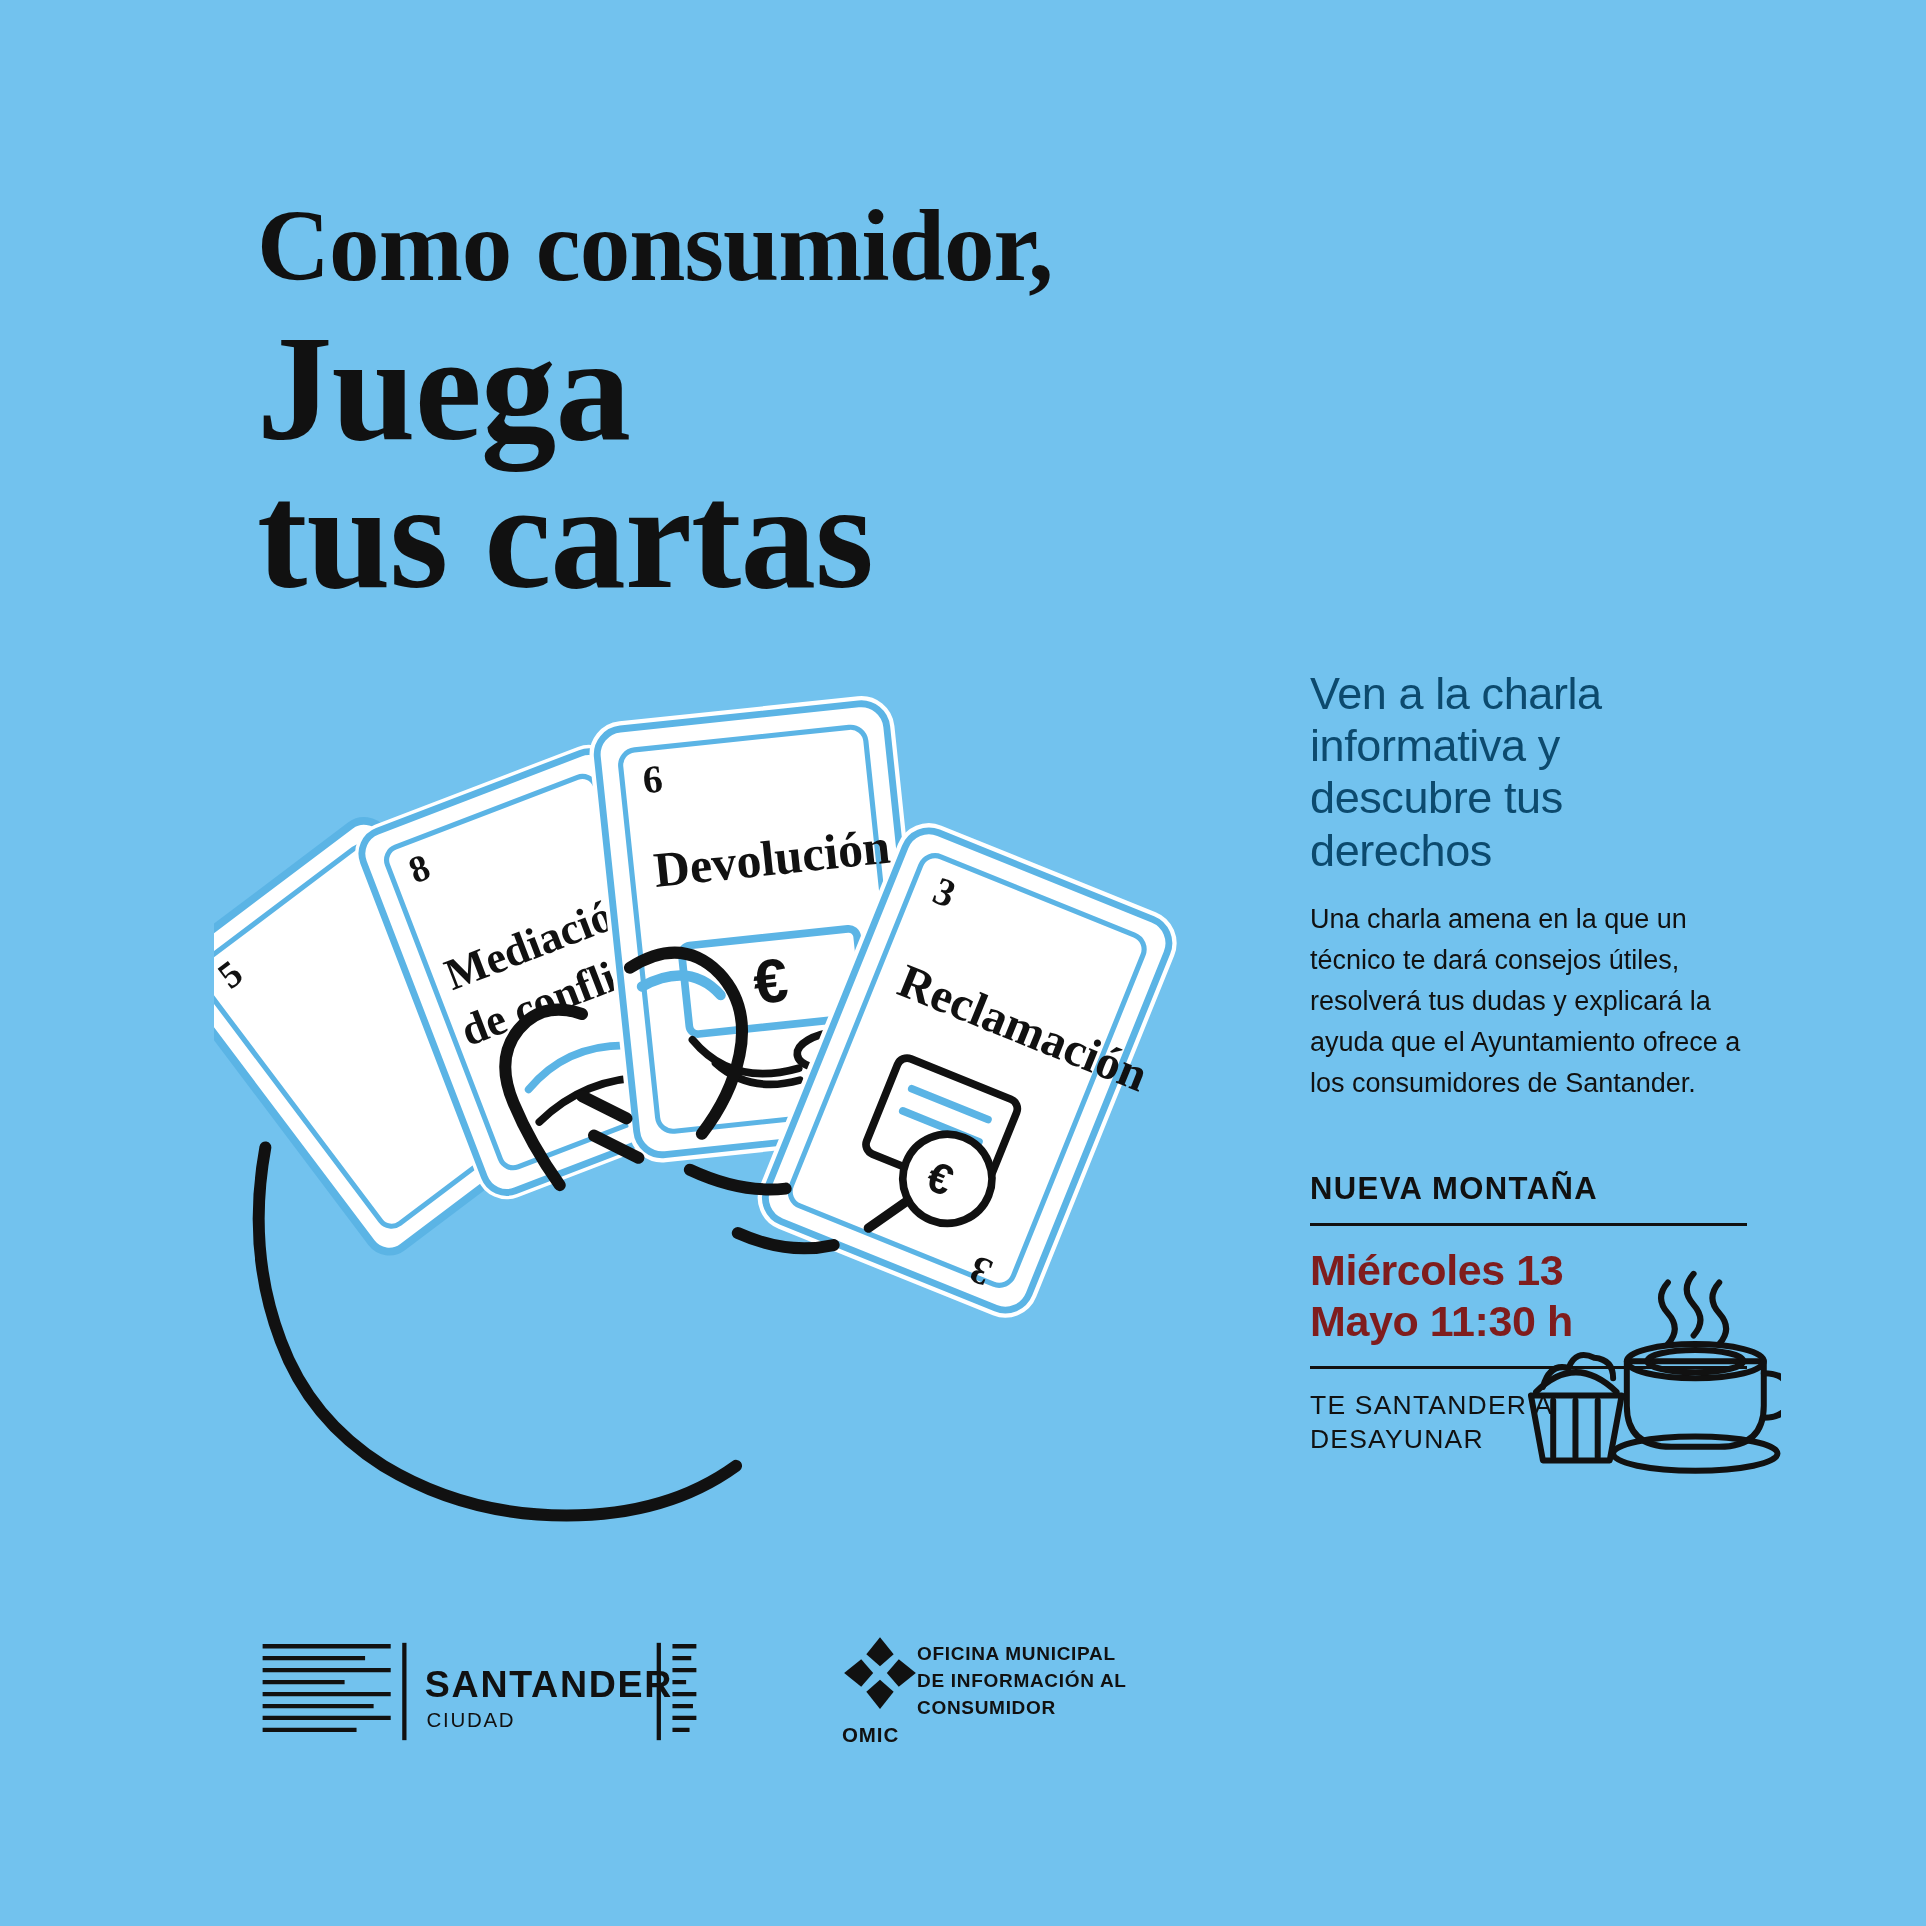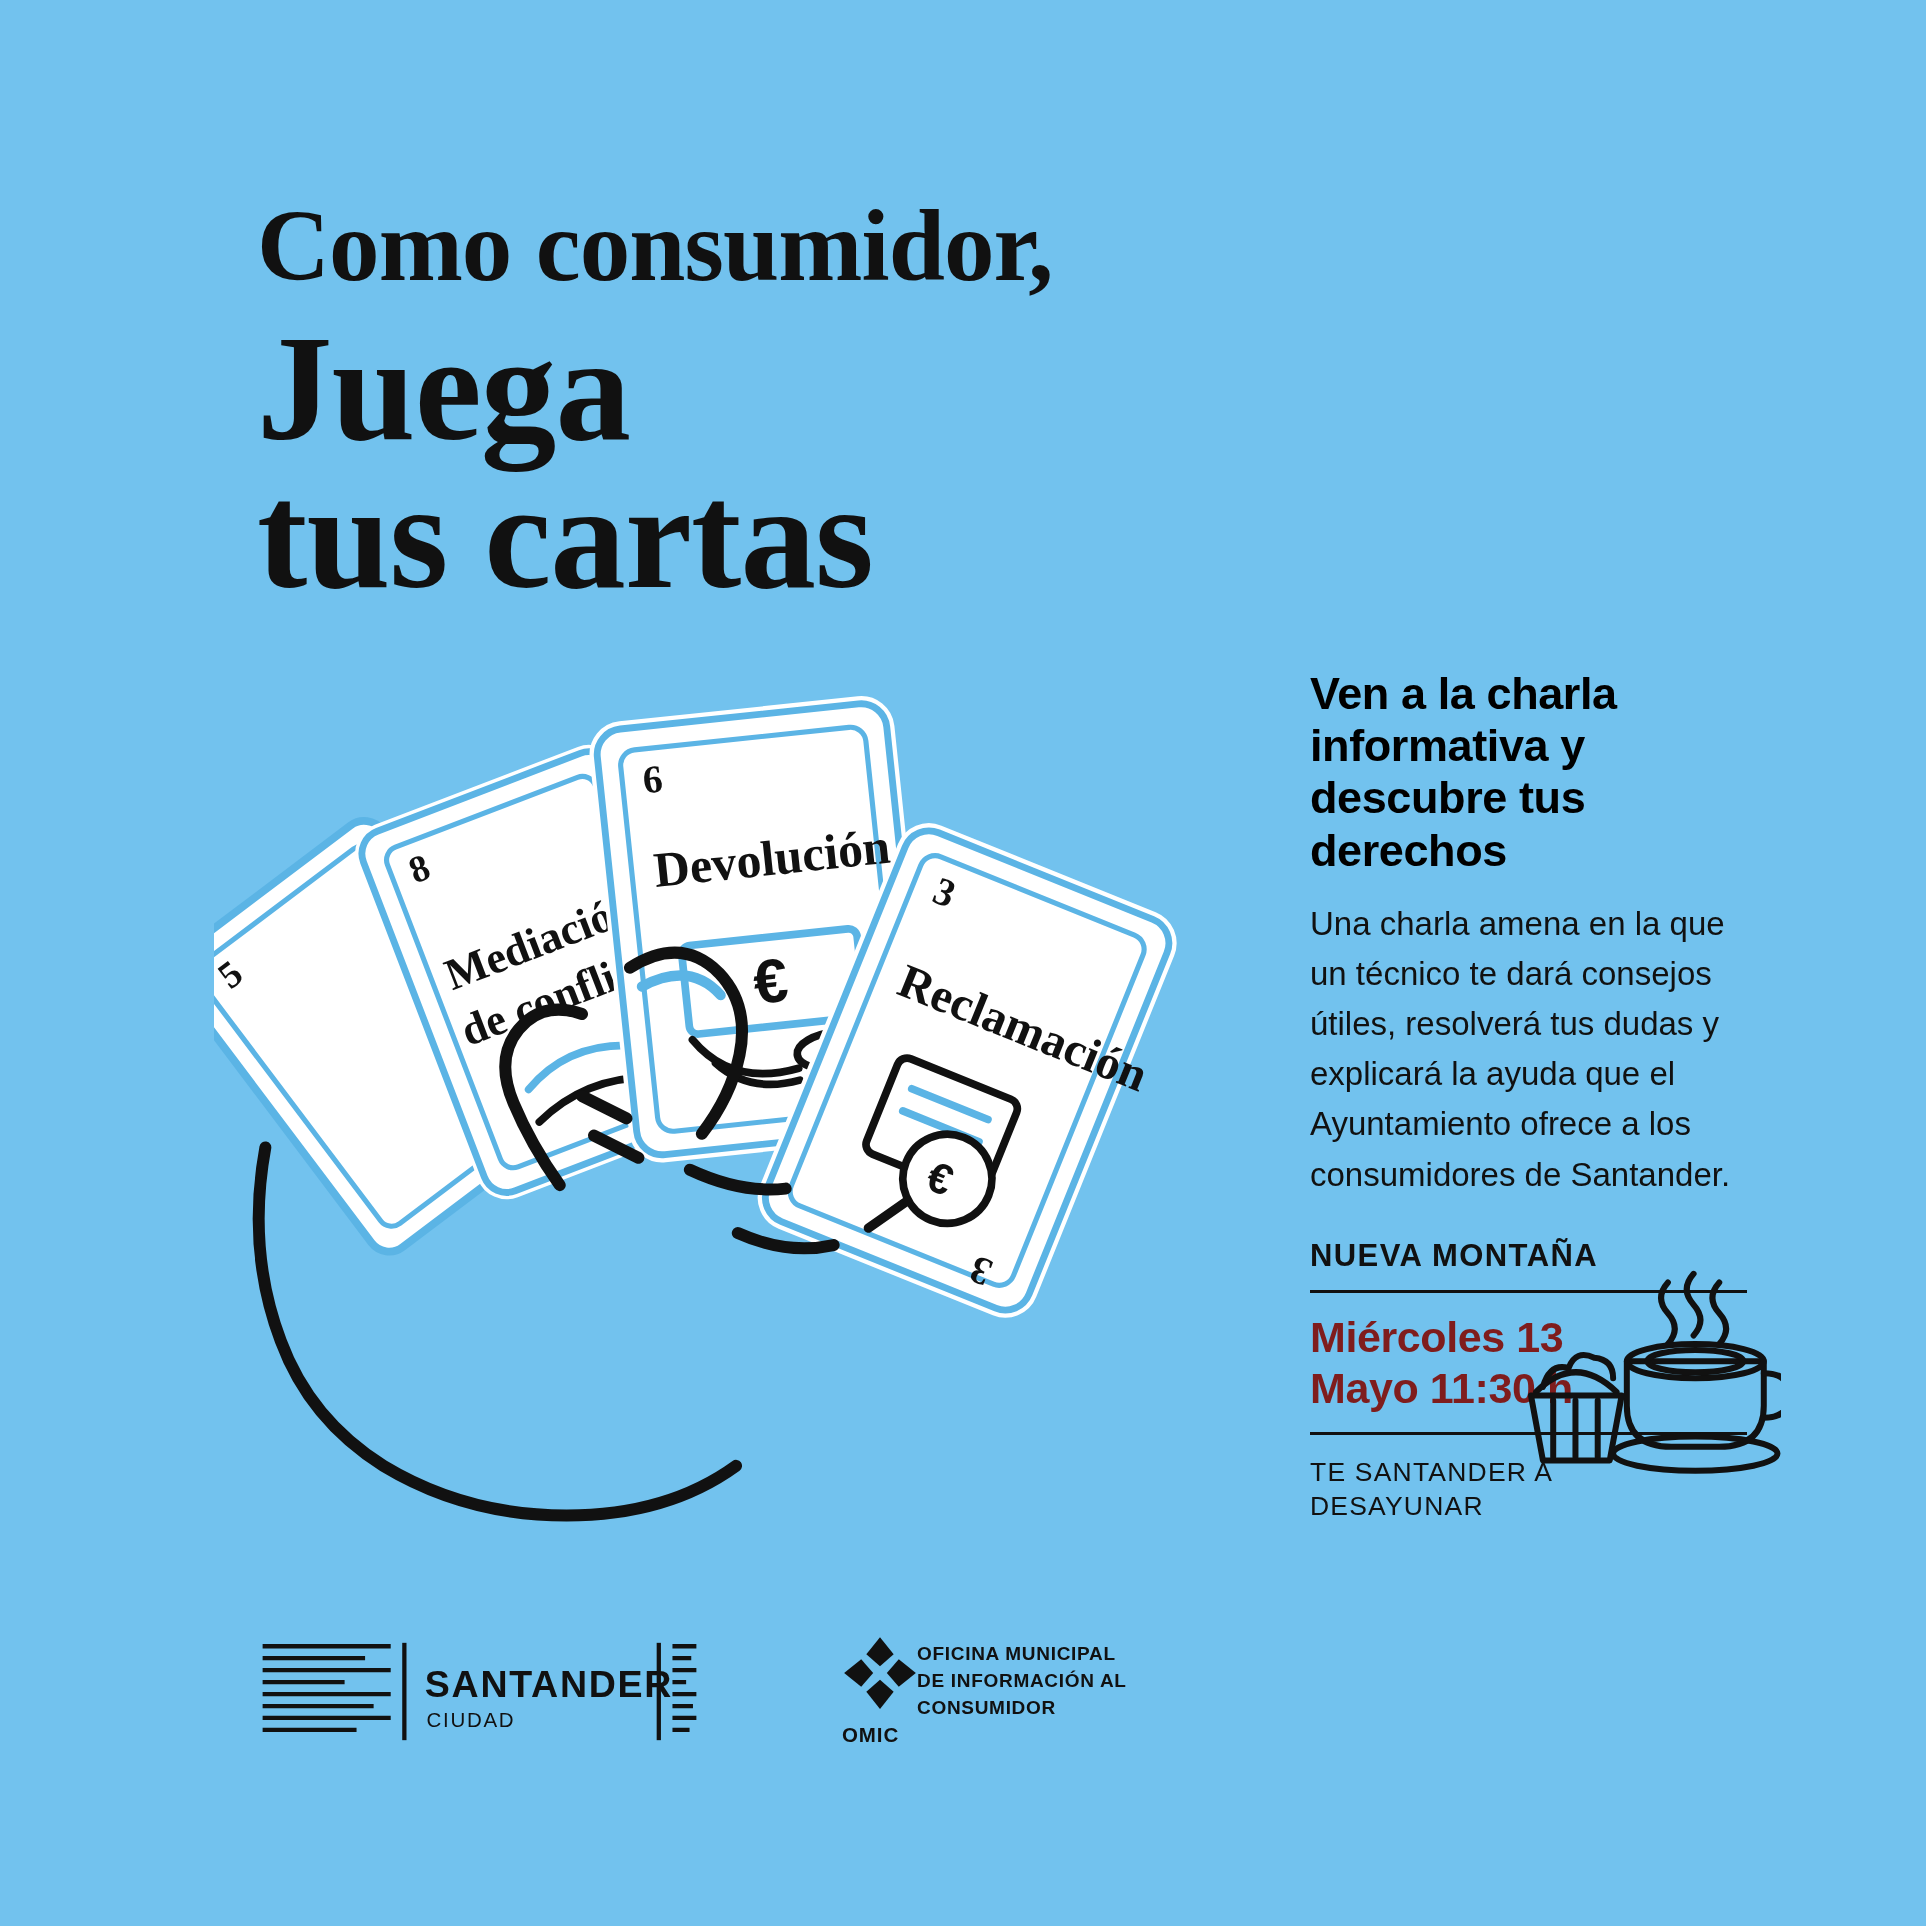--- a/index.html
+++ b/index.html
@@ -51,31 +51,31 @@
 
   
   .right-col {
     position: absolute;
     left: 1310px;
     top: 668px;
     width: 437px;
   }
   .r-title {
     font-size: 45px;
-    font-weight: bold;
-    color: #000000;
+    font-weight: normal;
+    color: #0c4a6e;
     line-height: 1.16;
     letter-spacing: -0.4px;
     margin: 0 0 22px 0;
   }
   .r-body {
-    font-size: 33px;
+    font-size: 27px;
     color: #111111;
     line-height: 1.52;
-    margin: 0 0 37px 0;
+    margin: 0 0 66px 0;
   }
   .r-venue {
     font-size: 31px;
     font-weight: bold;
     color: #111111;
     letter-spacing: 1.4px;
     line-height: 1.22;
     margin: 0 0 15.4px 0;
   }
   .rule {

